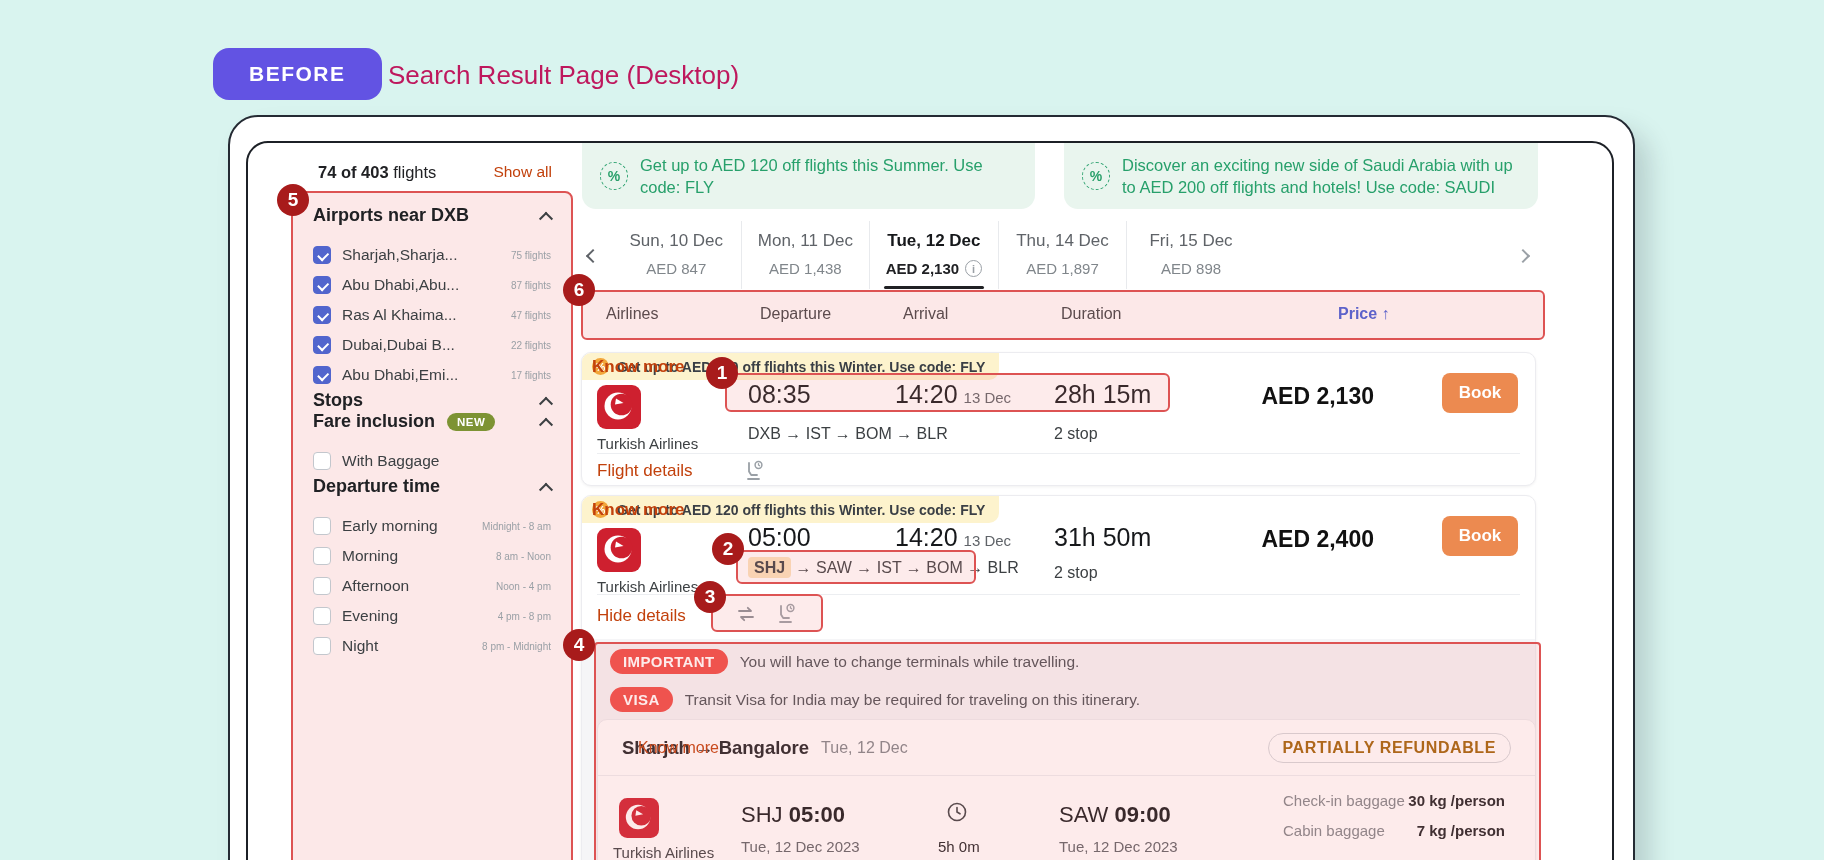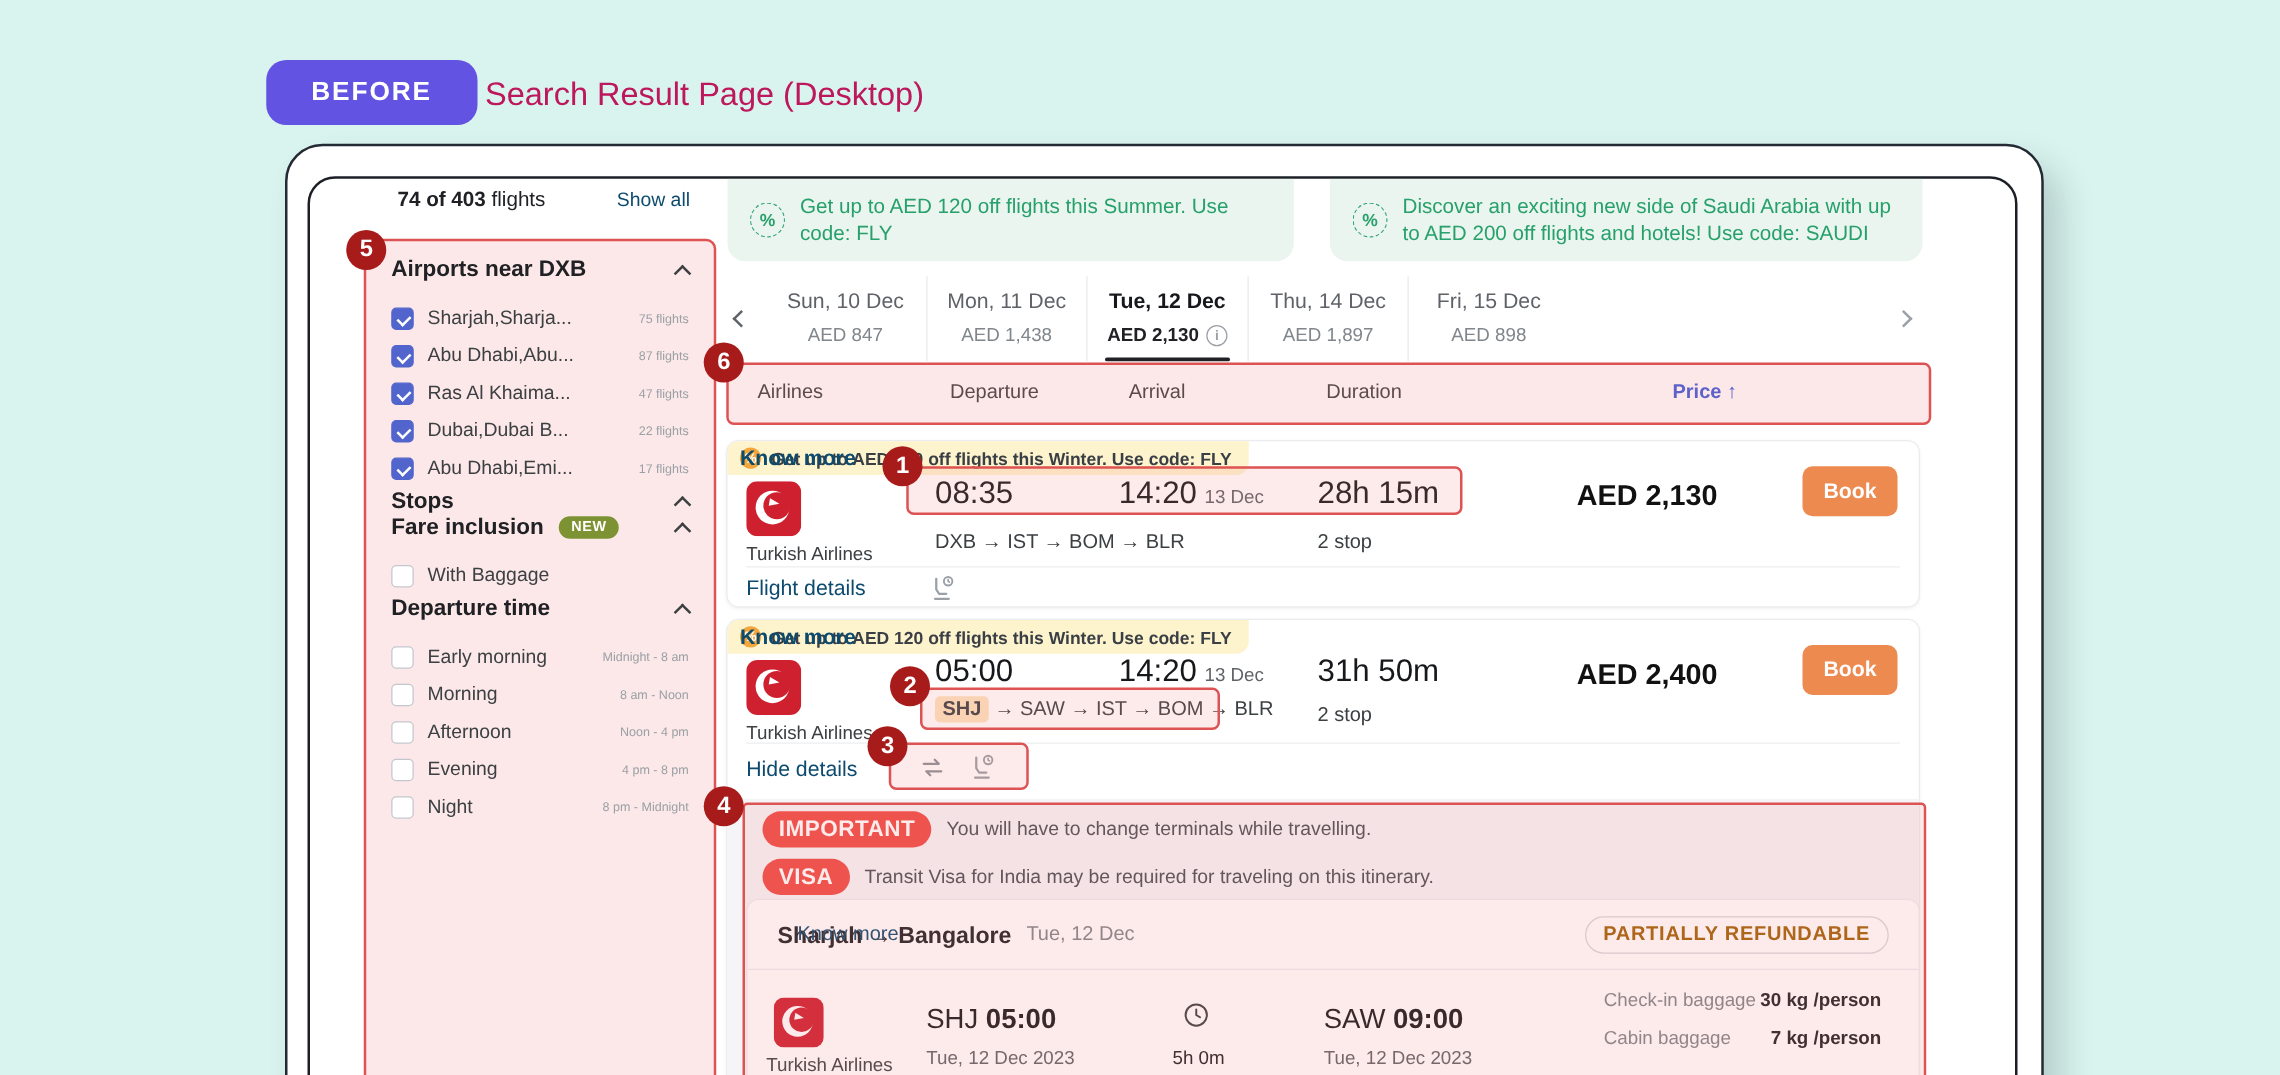--- a/index.html
+++ b/index.html
@@ -12,24 +12,24 @@
   .hdr-title { position:absolute; left:388px; top:60px; font-size:26px; color:#be185d; }
 
   
   .outer-frame { position:absolute; left:228px; top:115px; width:1407px; height:800px;
     background:#fff; border:2px solid #242a33; border-radius:30px;
     box-shadow:14px 16px 26px rgba(30,40,50,.18); }
   .inner-frame { position:absolute; left:16px; top:24px; width:1368px; height:790px;
     background:#fff; border:2.5px solid #1c2026; border-radius:22px; overflow:hidden; }
 
   
-  .results-bar { position:absolute; left:70px; top:8px; width:234px; display:flex;
-    justify-content:space-between; align-items:center; font-size:16.5px; color:#202124; }
+  .results-bar { position:absolute; left:70px; top:20px; width:234px; display:flex;
+    justify-content:space-between; align-items:flex-start; font-size:16.5px; color:#202124; }
   .results-bar .b { font-weight:700; }
-  .lnk { color:#0c4a6e; text-decoration:none; cursor:pointer; }
+  .lnk { color:#c2410c; text-decoration:none; cursor:pointer; }
 
   
   .ann-box { position:absolute; border:2.5px solid #dd5353; background:rgba(240,130,130,.16);
     border-radius:6px; pointer-events:none; z-index:30; }
   .badge-num { position:absolute; width:32px; height:32px; border-radius:50%; background:#a81b1b;
     color:#fff; font-size:19px; font-weight:700; display:flex; align-items:center;
     justify-content:center; z-index:60; }
 
   
   .filters { position:absolute; left:43px; top:48px; width:282px; height:824px;
@@ -104,21 +104,21 @@
     border-radius:8px; color:#fff; font-size:17px; font-weight:600; cursor:pointer;
     font-family:"Liberation Sans",sans-serif; }
   .hr { position:absolute; left:15px; right:15px; height:1px; background:#eceef1; }
   .card .lnk { position:absolute; font-size:17px; }
   .icn { position:absolute; }
 
   
   .exp { position:absolute; left:0; right:0; top:143px; height:400px; background:#f5f5f7;
     border-radius:0 0 10px 10px; }
   .note-row { position:absolute; left:28px; display:flex; align-items:center; gap:12px; }
-  .pill-red { background:#ef4b45; color:#fff; font-size:18px; font-weight:700; letter-spacing:.4px;
+  .pill-red { background:#ef4b45; color:#fff; font-size:15px; font-weight:700; letter-spacing:.4px;
     border-radius:999px; padding:4px 13px; }
   .note-txt { font-size:15.5px; color:#4a4e54; font-weight:500; }
   .itin { position:absolute; left:15px; top:80px; width:939px; height:220px; background:#fff;
     border:1px solid #ececf0; border-radius:10px; }
   .itin-h { position:absolute; left:0; right:0; top:0; height:56px; display:flex; align-items:center;
     padding:0 24px; border-bottom:1px solid #eceef1; }
   .itin-t { font-size:18.5px; font-weight:700; color:#202124; }
   .itin-d { font-size:16px; color:#80868b; margin-left:12px; flex:1; }
   .refund-pill { border:1.3px solid #d4d7db; border-radius:999px; padding:5px 14px; font-size:16px;
     letter-spacing:.6px; color:#a16207; font-weight:600; background:#fff; }

